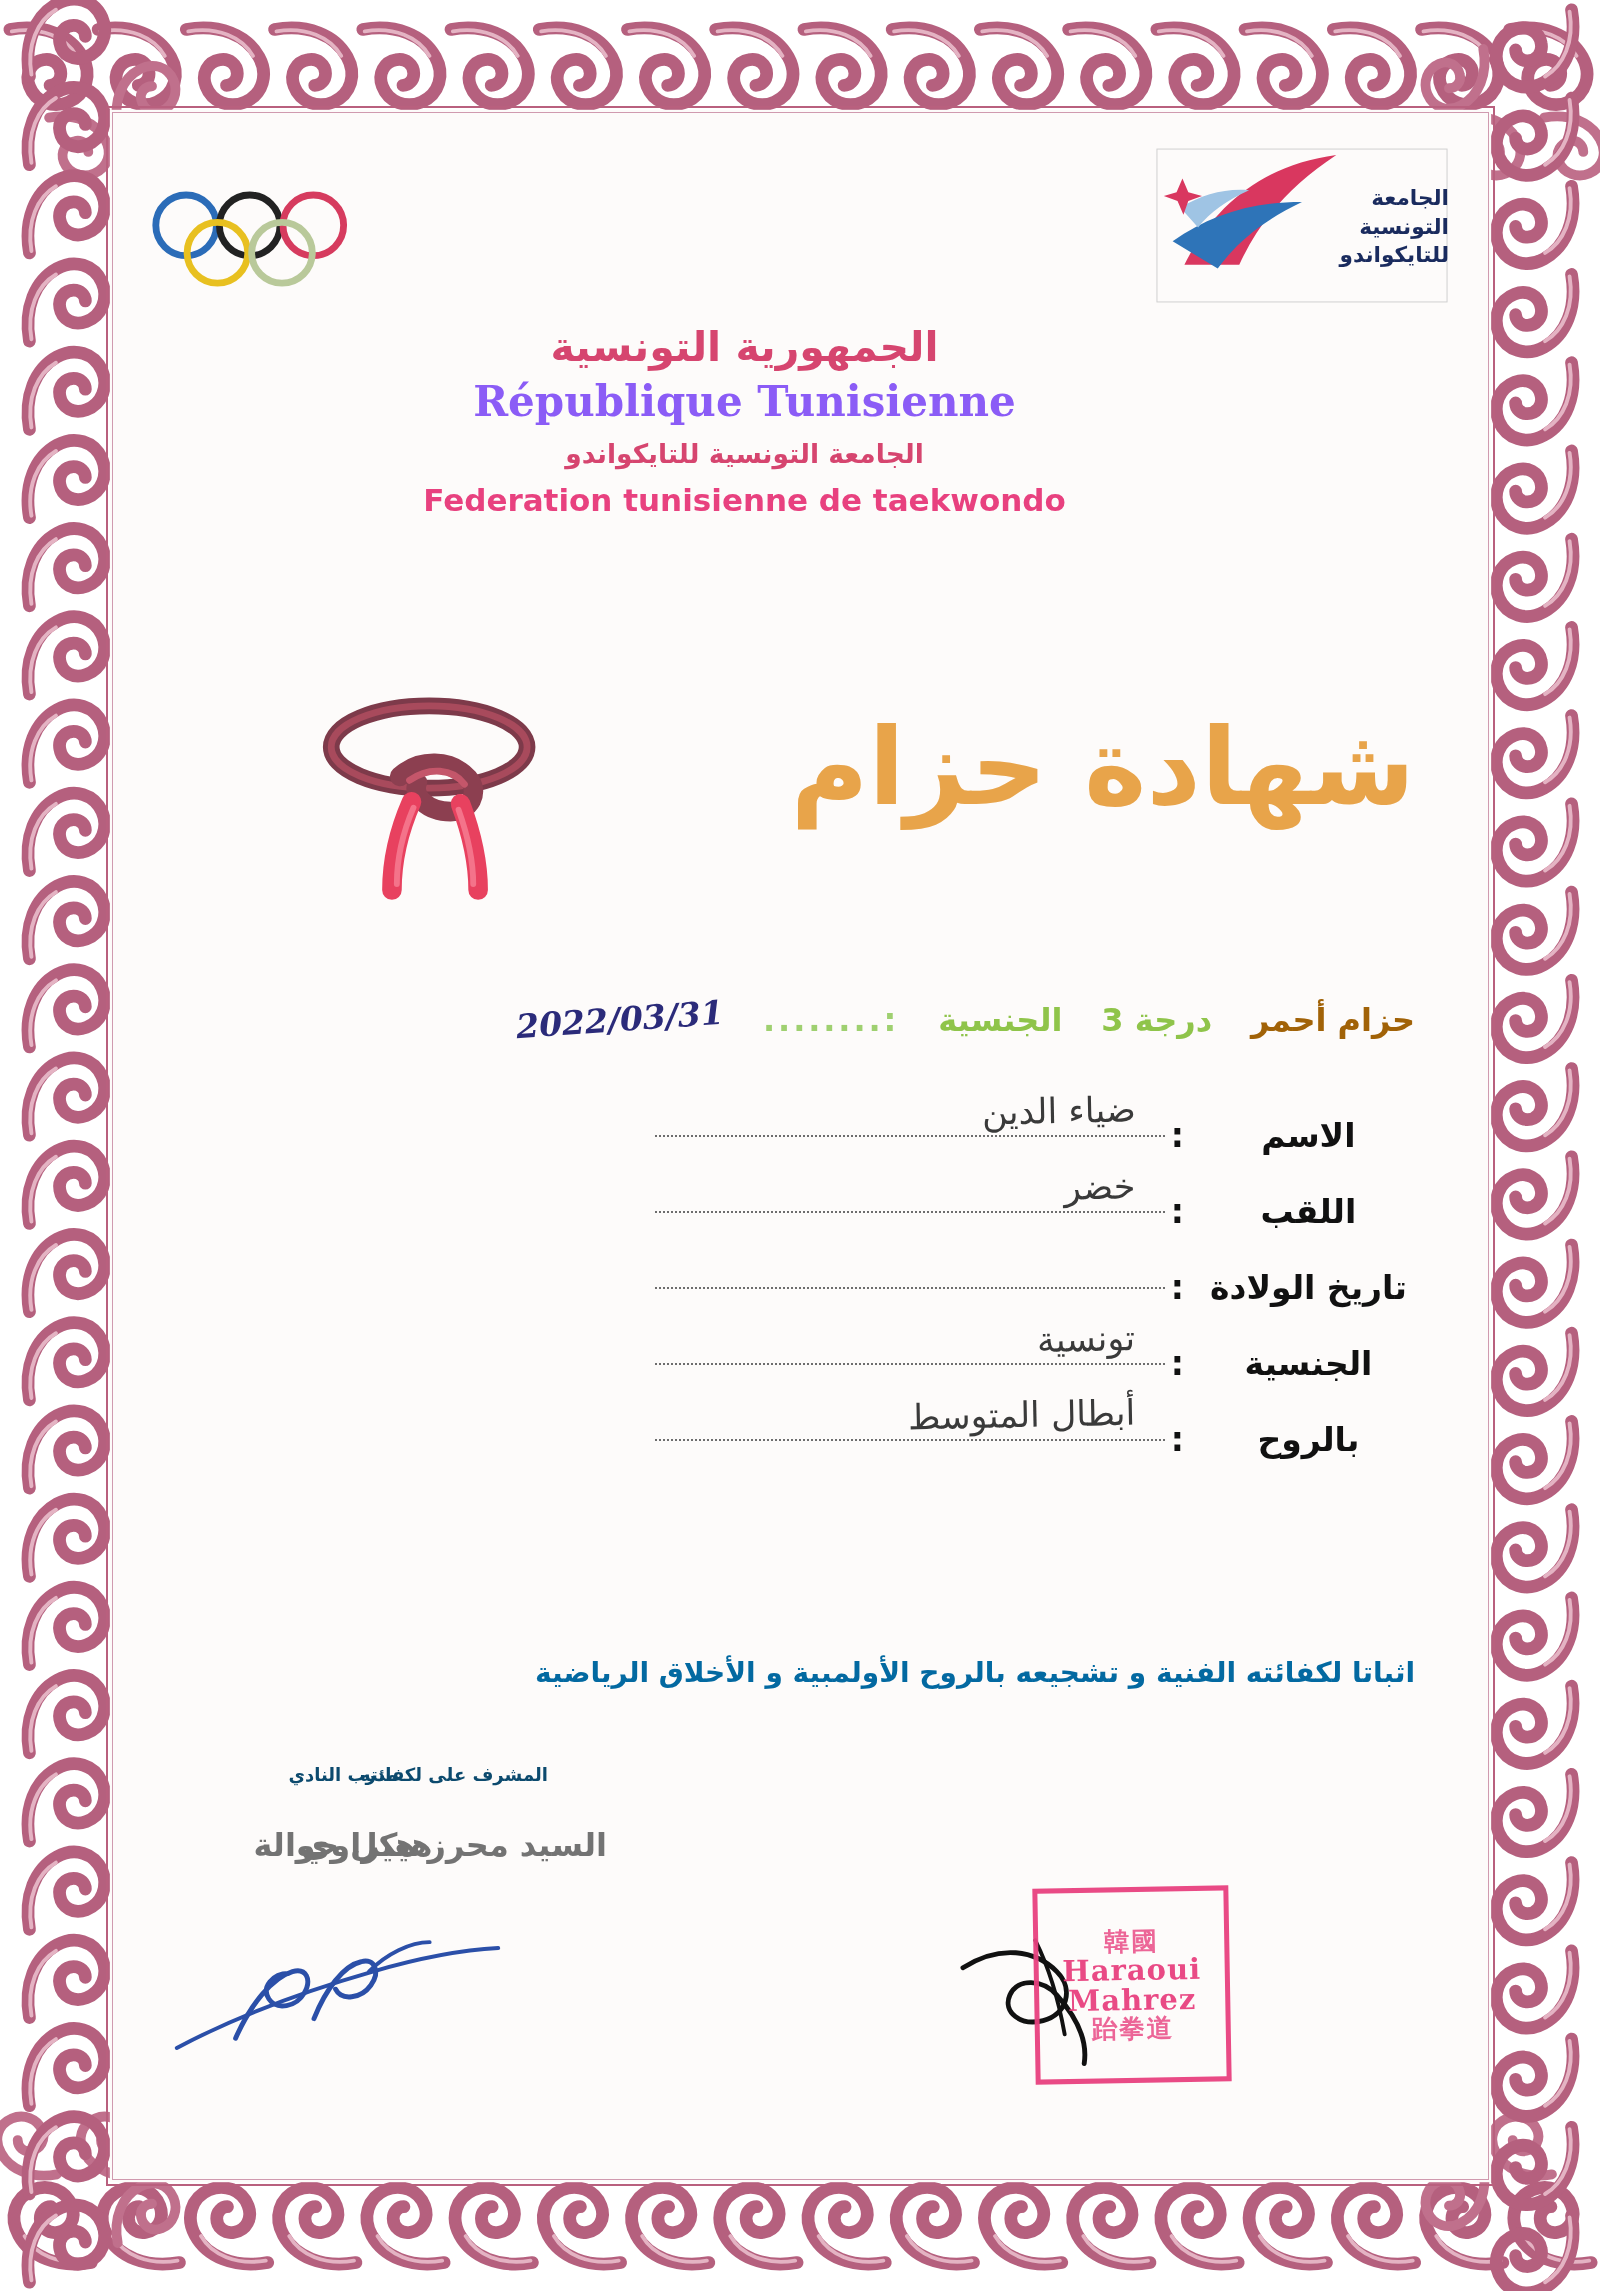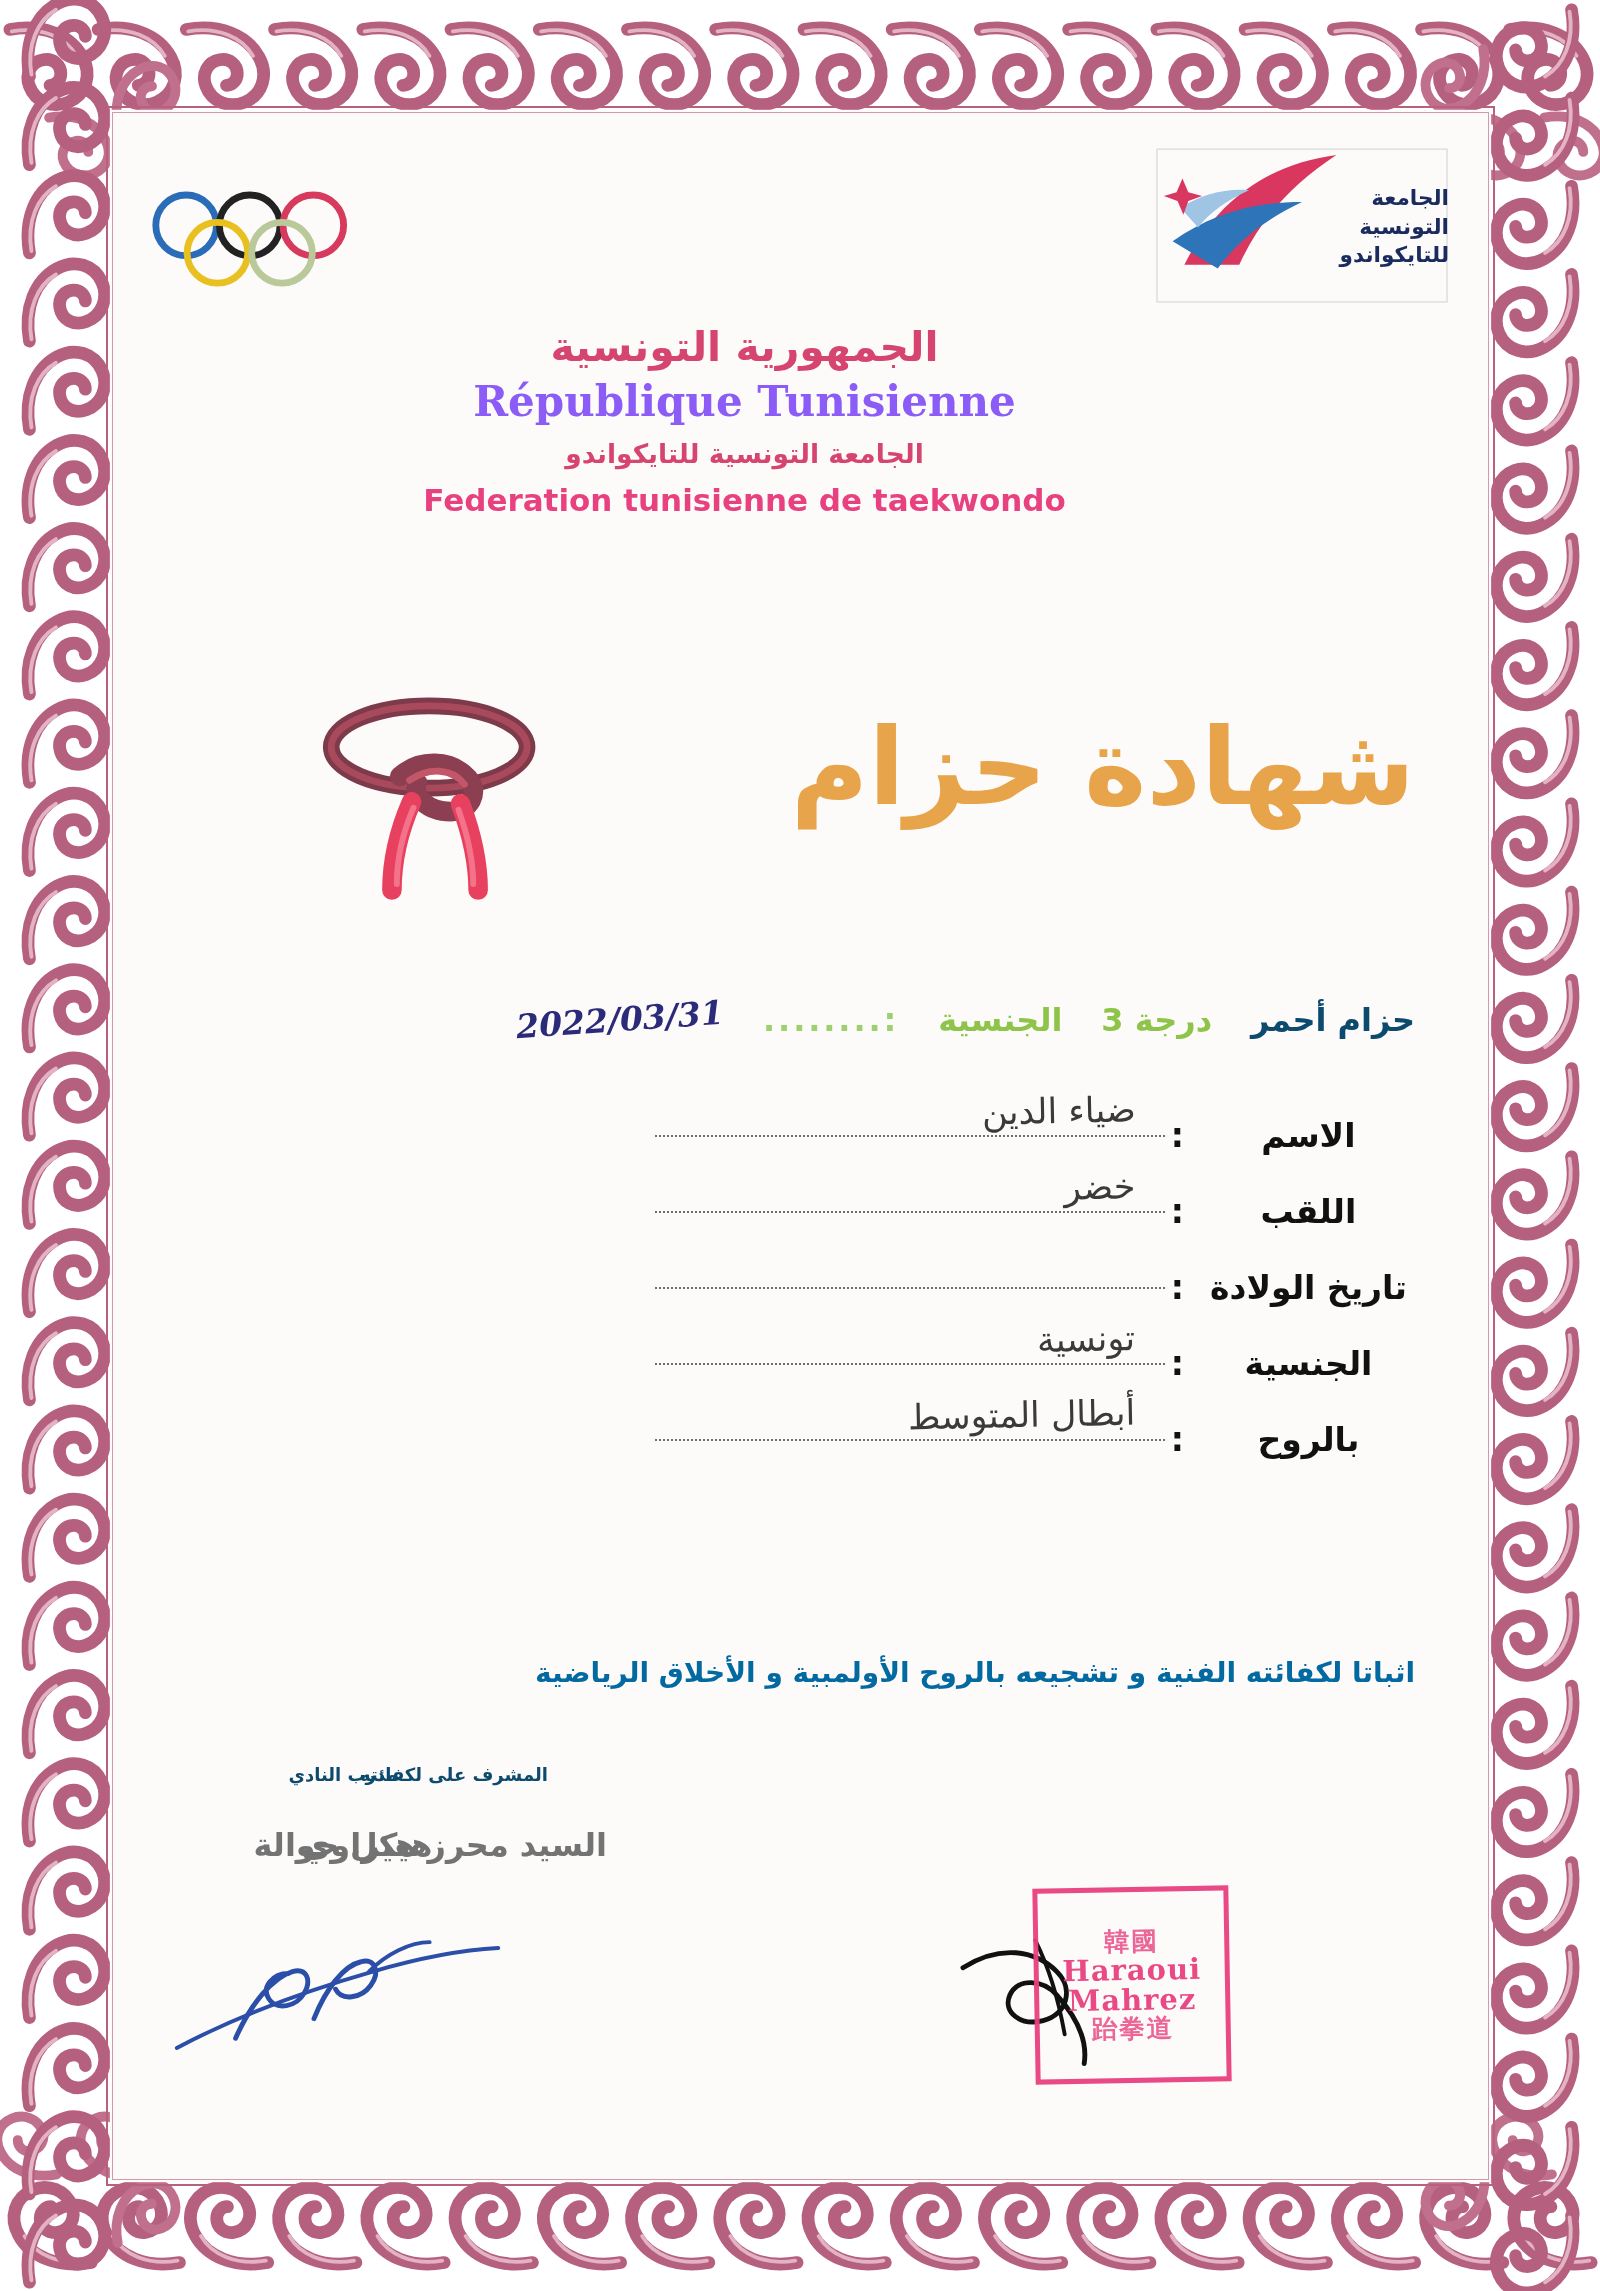--- a/index.html
+++ b/index.html
@@ -153,21 +153,21 @@
     top: 1000px;
     width: 1127px;
     direction: rtl;
     display: flex;
     align-items: baseline;
     justify-content: flex-start;
     gap: 39px;
     font-size: 32px;
     font-weight: 700;
   }
-  .grade-belt { color: #0c4a6e; }
+  .grade-belt { color: #a16207; }
   .grade-degree { color: #8fc44a; }
   .grade-date-label { color: #8fc44a; }
   .grade-date-dots { color: #9fd070; letter-spacing: 2.9px; }
   .grade-date-value {
     color: #2b2b7a;
     font-family: "DejaVu Serif", serif;
     font-style: italic;
     font-size: 33px;
     transform: rotate(-4deg);
     display: inline-block;

